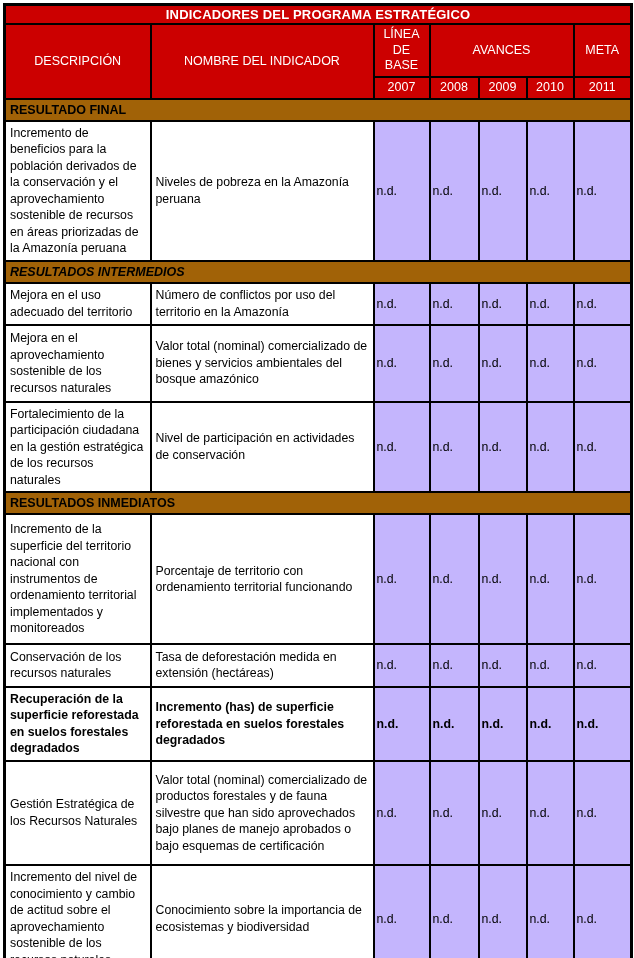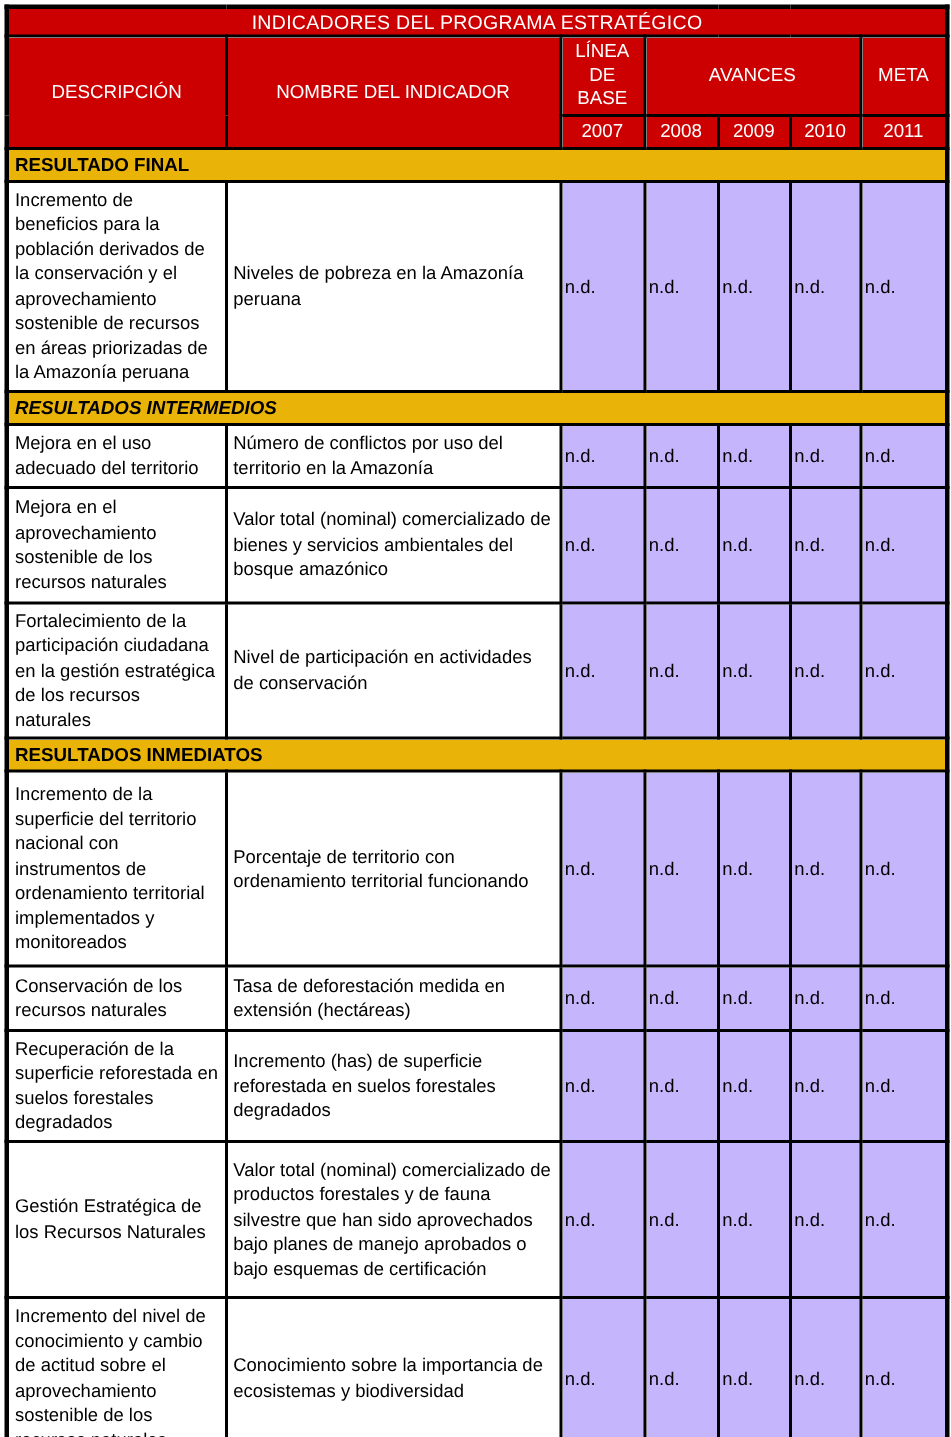--- a/index.html
+++ b/index.html
@@ -30,21 +30,21 @@
   table.indicators td {
     border: 2px solid var(--border);
     vertical-align: middle;
     overflow: hidden;
   }
   
   th.title-cell {
     background: var(--red);
     color: var(--header-text);
     font-size: 13px;
-    font-weight: normal;
+    font-weight: bold;
     text-align: center;
     height: 18px;
     padding: 1px 2px;
     letter-spacing: 0.2px;
   }
   th.head-cell {
     background: var(--red);
     color: var(--header-text);
     font-size: 12.5px;
     font-weight: normal;
@@ -53,21 +53,21 @@
     line-height: 1.25;
   }
   tr.head-row { height: 40px; }
   tr.year-row { height: 22px; }
   
   td.section-cell {
     font-size: 12.5px;
     font-weight: bold;
     text-align: left;
     padding: 2px 4px;
-    background: #eab308;
+    background: #a16207;
   }
   td.desc-cell,
   td.indicator-cell {
     font-size: 12.3px;
     line-height: 1.34;
     text-align: left;
     padding: 3px 4px;
     background: #ffffff;
   }
   td.value-cell {
@@ -166,21 +166,21 @@
       </tr>
       <tr style="height: 43px;">
         <td class="desc-cell">Conservación de los recursos naturales</td>
         <td class="indicator-cell">Tasa de deforestación medida en extensión (hectáreas)</td>
         <td class="value-cell">n.d.</td>
         <td class="value-cell">n.d.</td>
         <td class="value-cell">n.d.</td>
         <td class="value-cell">n.d.</td>
         <td class="value-cell">n.d.</td>
       </tr>
-      <tr style="height: 70px;">
+      <tr style="height: 70px; font-weight: bold;">
         <td class="desc-cell">Recuperación de la superficie reforestada en suelos forestales degradados</td>
         <td class="indicator-cell">Incremento (has) de superficie reforestada en suelos forestales degradados</td>
         <td class="value-cell">n.d.</td>
         <td class="value-cell">n.d.</td>
         <td class="value-cell">n.d.</td>
         <td class="value-cell">n.d.</td>
         <td class="value-cell">n.d.</td>
       </tr>
       <tr style="height: 104px;">
         <td class="desc-cell">Gestión Estratégica de los Recursos Naturales</td>

